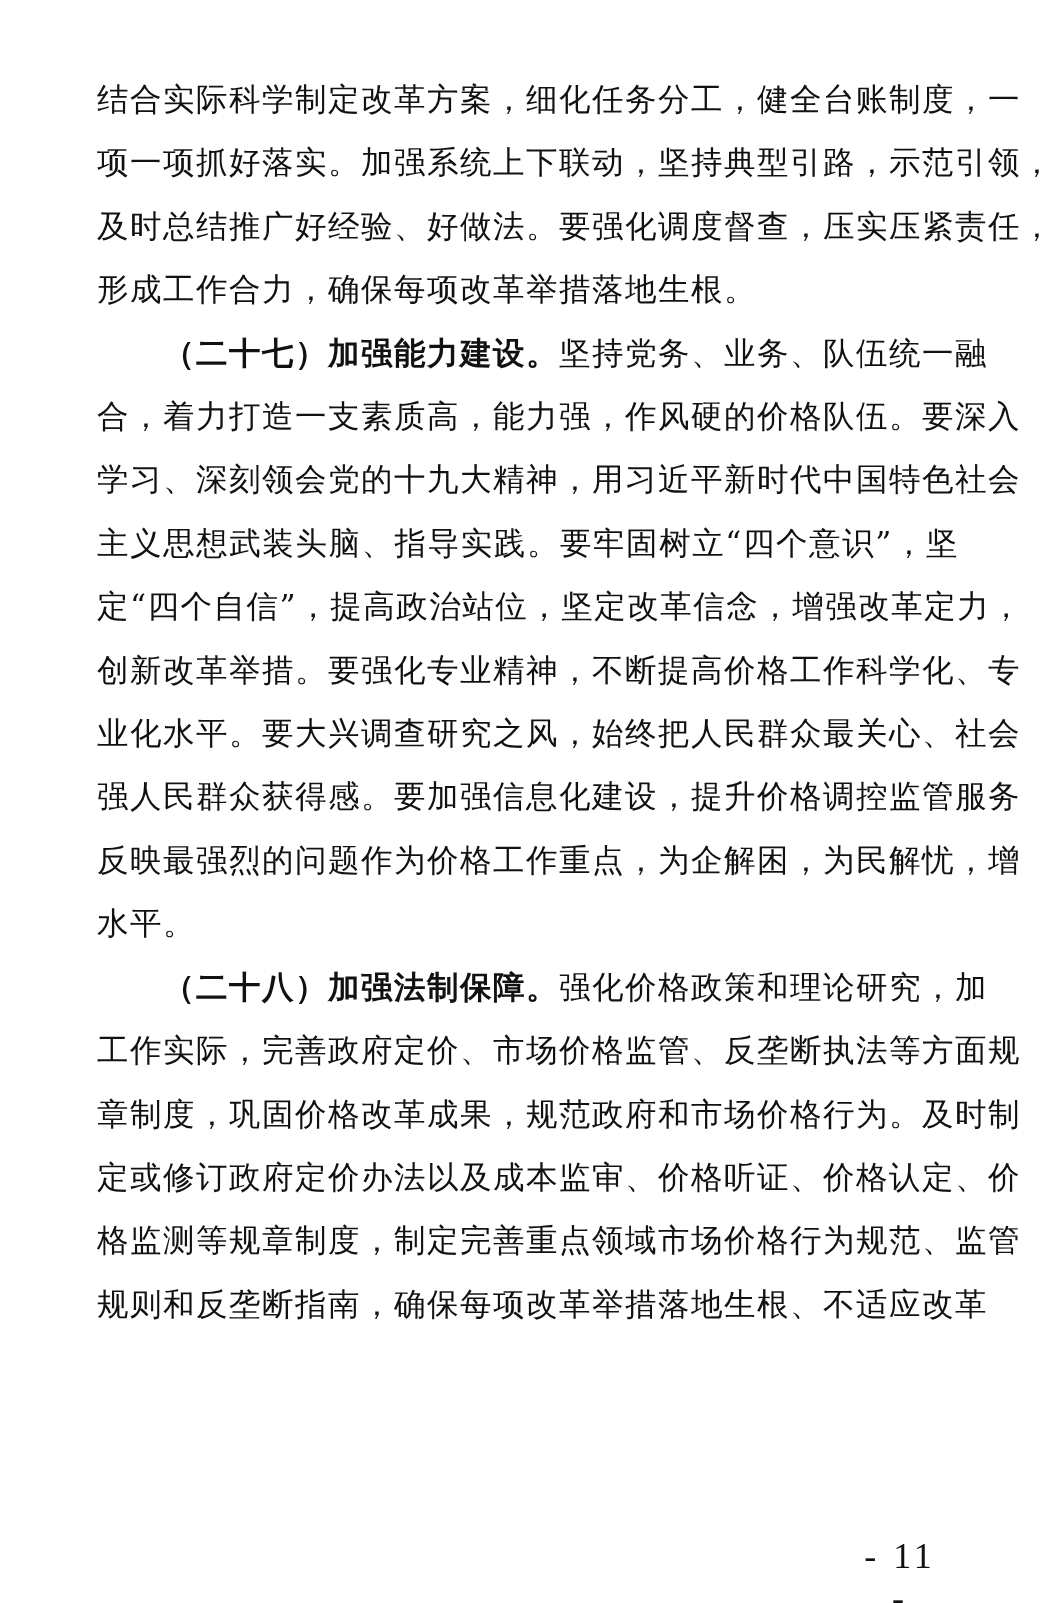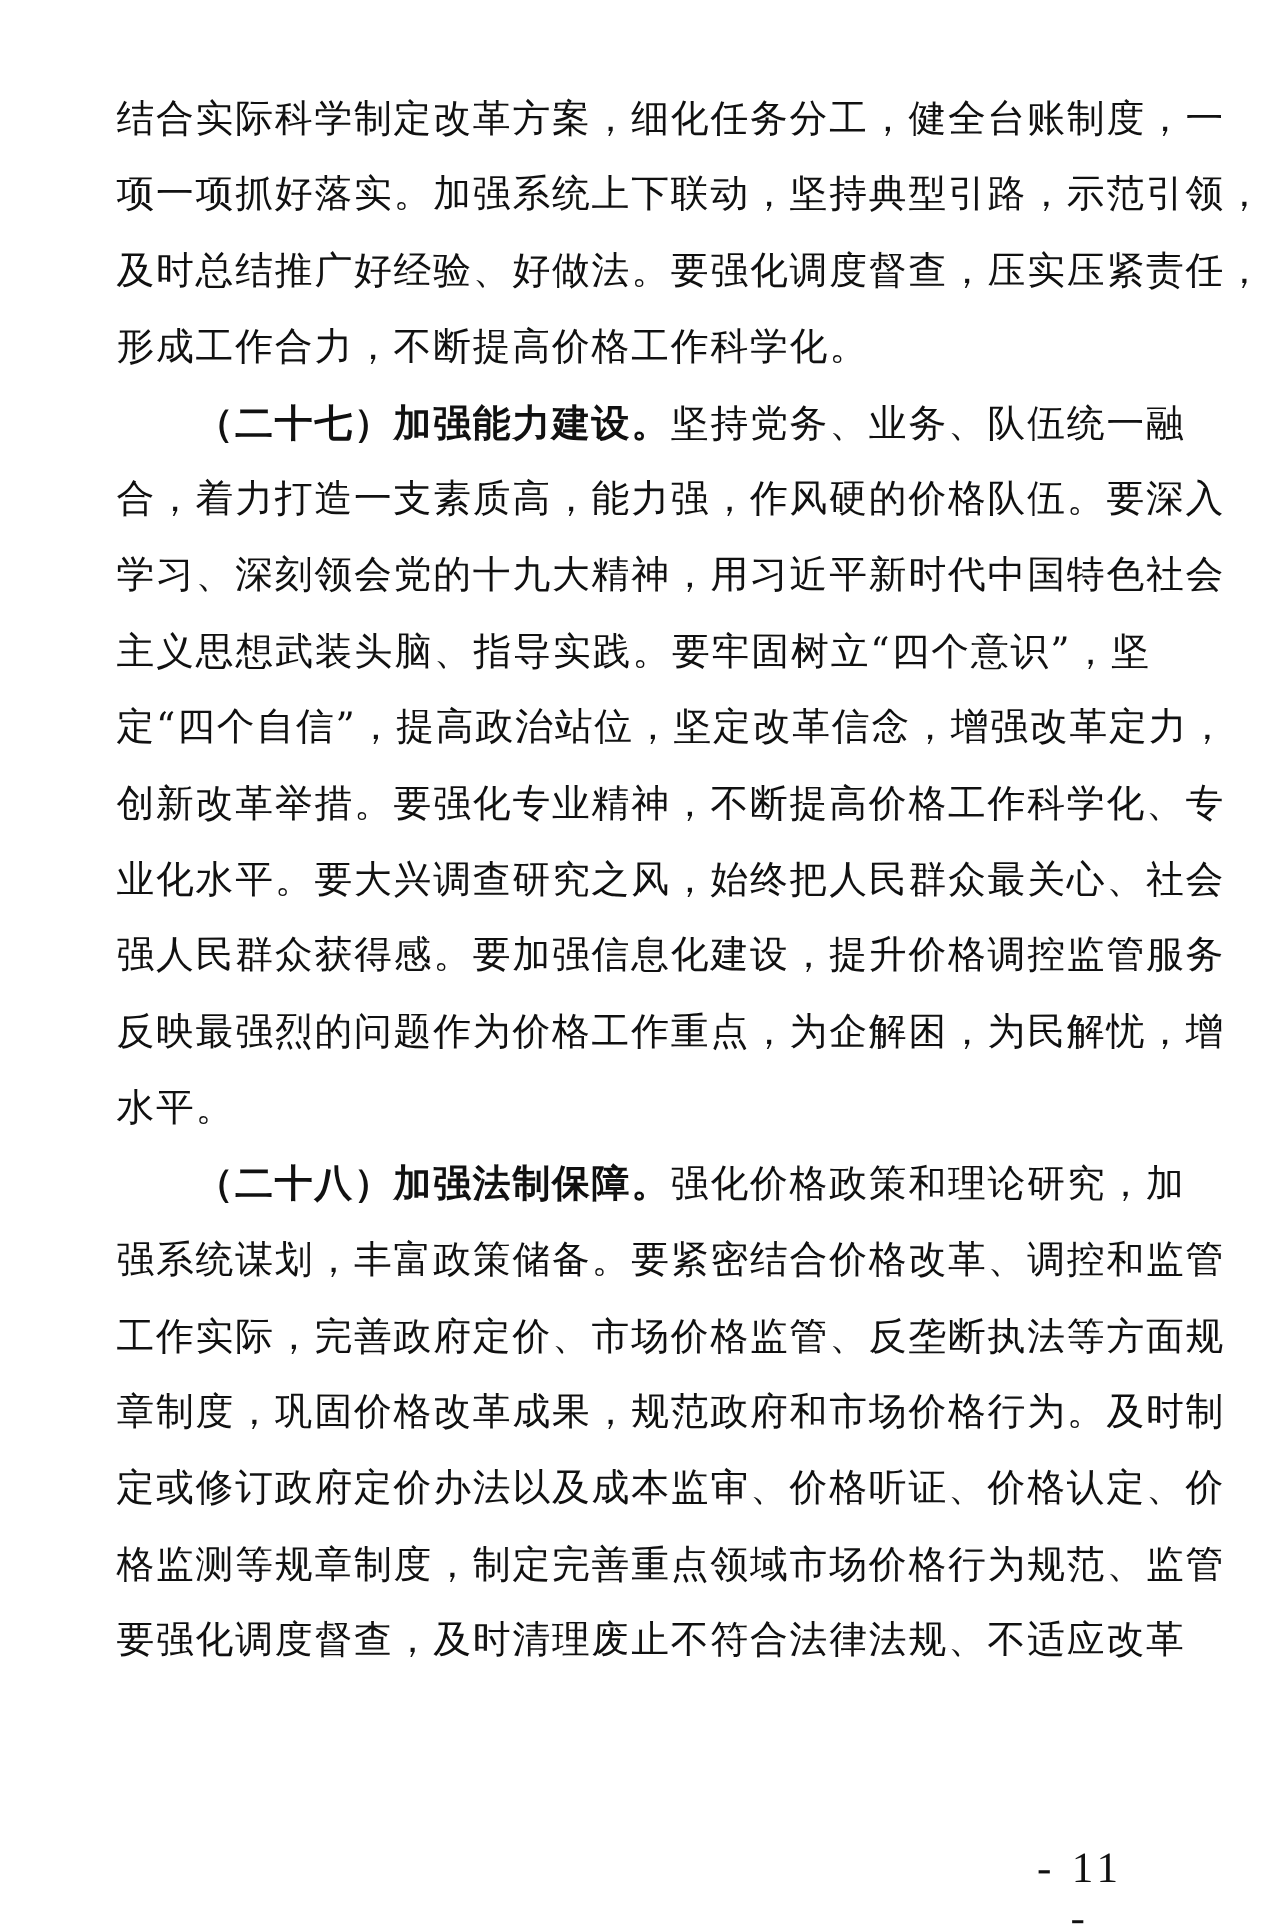--- a/index.html
+++ b/index.html
@@ -29,42 +29,41 @@
 </head>
 <body>
 
 <div class="page">
   <div class="content">
 
     <div class="para">
       <span class="line">结合实际科学制定改革方案，细化任务分工，健全台账制度，一</span>
       <span class="line">项一项抓好落实。加强系统上下联动，坚持典型引路，示范引领，</span>
       <span class="line">及时总结推广好经验、好做法。要强化调度督查，压实压紧责任，</span>
-      <span class="line last">形成工作合力，不断提高价格工作科学化。</span>
+      <span class="line last">形成工作合力，确保每项改革举措落地生根。</span>
     </div>
 
     <div class="para">
       <span class="line" style="padding-left:66px;"><span class="heading">（二十七）加强能力建设。</span><span>坚持党务、业务、队伍统一融</span></span>
       <span class="line">合，着力打造一支素质高，能力强，作风硬的价格队伍。要深入</span>
       <span class="line">学习、深刻领会党的十九大精神，用习近平新时代中国特色社会</span>
       <span class="line">主义思想武装头脑、指导实践。要牢固树立“四个意识”，坚</span>
       <span class="line">定“四个自信”，提高政治站位，坚定改革信念，增强改革定力，</span>
       <span class="line">创新改革举措。要强化专业精神，不断提高价格工作科学化、专</span>
       <span class="line">业化水平。要大兴调查研究之风，始终把人民群众最关心、社会</span>
       <span class="line">强人民群众获得感。要加强信息化建设，提升价格调控监管服务</span>
       <span class="line">反映最强烈的问题作为价格工作重点，为企解困，为民解忧，增</span>
       <span class="line last">水平。</span>
     </div>
 
     <div class="para">
       <span class="line" style="padding-left:66px;"><span class="heading">（二十八）加强法制保障。</span><span>强化价格政策和理论研究，加</span></span>
-      <span class="line">强系统谋划，丰富政策储备。要紧密结合价格改革、调控和监管</span>
       <span class="line">工作实际，完善政府定价、市场价格监管、反垄断执法等方面规</span>
       <span class="line">章制度，巩固价格改革成果，规范政府和市场价格行为。及时制</span>
       <span class="line">定或修订政府定价办法以及成本监审、价格听证、价格认定、价</span>
       <span class="line">格监测等规章制度，制定完善重点领域市场价格行为规范、监管</span>
-      <span class="line">要强化调度督查，及时清理废止不符合法律法规、不适应改革</span>
+      <span class="line">规则和反垄断指南，确保每项改革举措落地生根、不适应改革</span>
     </div>
 
   </div>
 
   <div class="pagenum">- 11 -</div>
 </div>
 
 </body></html>

